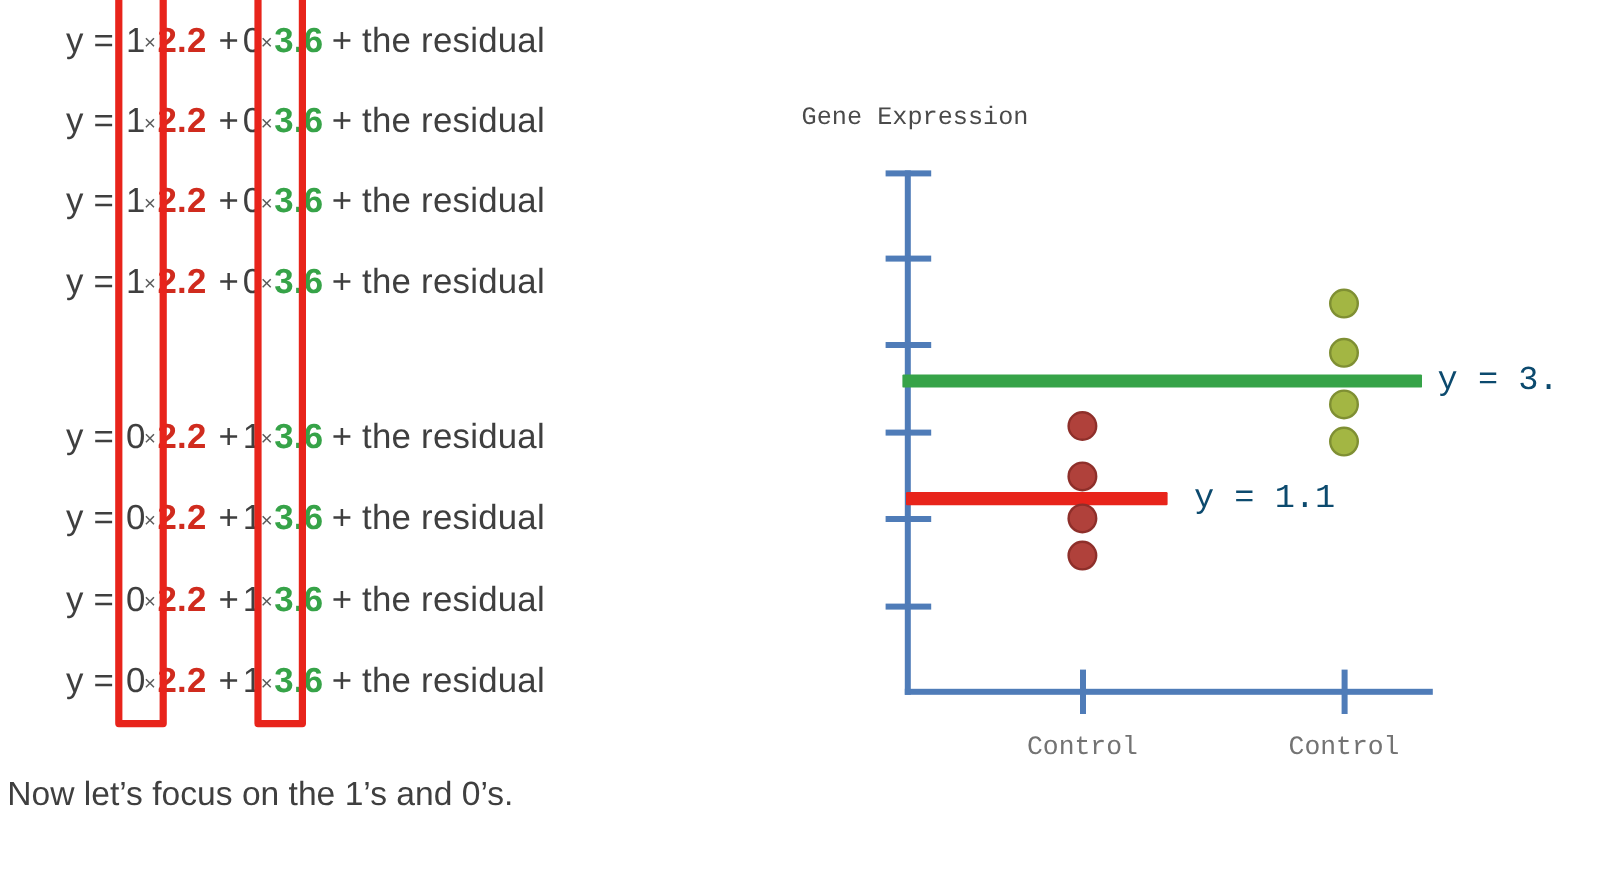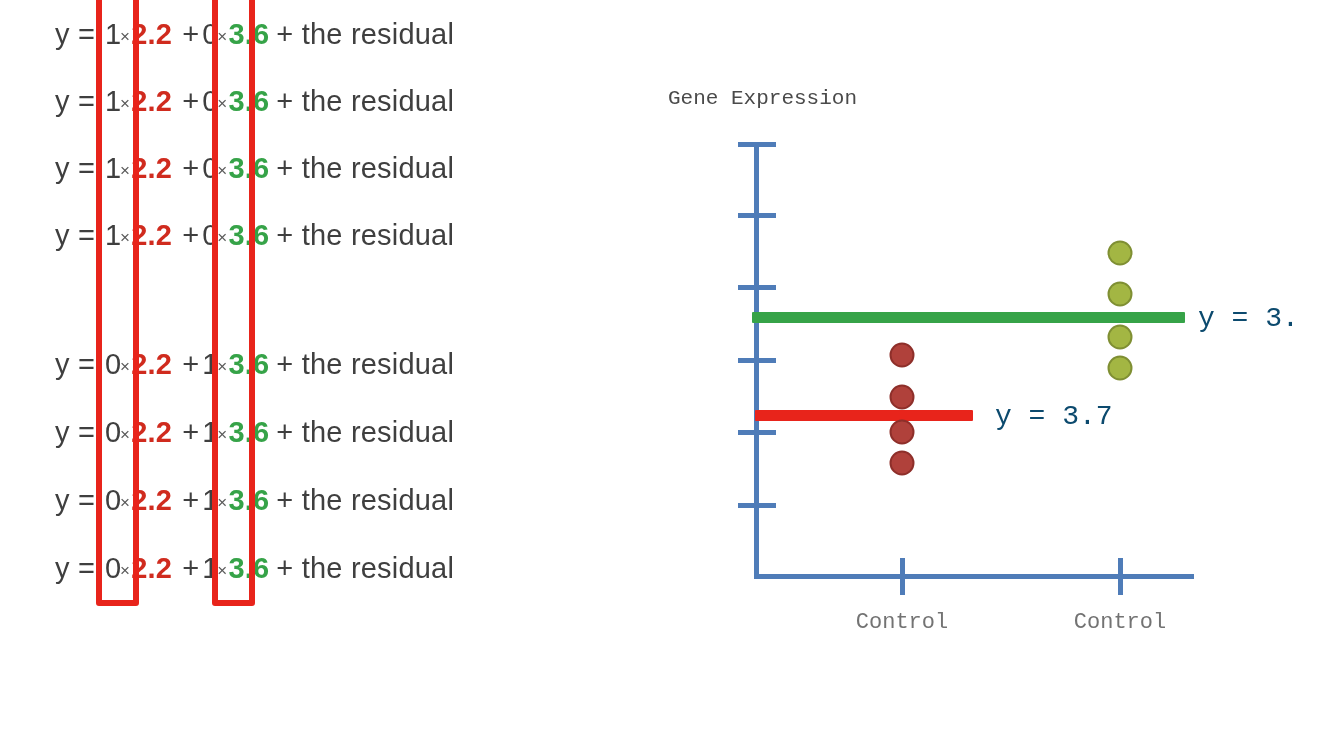--- a/index.html
+++ b/index.html
@@ -190,20 +190,21 @@
     </div>
 
     <div class="eq-row" style="top:546px">
       <span class="lhs">y =</span><span class="sp-a"></span><span class="coef">0</span><span class="times">×</span><span class="beta-red">2.2</span><span class="sp-b"></span><span class="plus">+</span><span class="coef">1</span><span class="times">×</span><span class="beta-green">3.6</span><span class="sp-c"></span><span class="tail">+ the residual</span>
     </div>
   </div>
 
   <div class="hl-box" style="left:96px; top:-6px; width:43px; height:612px;"></div>
   <div class="hl-box" style="left:212px; top:-6px; width:43px; height:612px;"></div>
 
+  <div class="caption">Now let’s focus on the 1’s and 0’s.</div>
 
   <div class="chart">
 
     <div class="axis-title">Gene Expression</div>
 
     <div class="v-axis"></div>
     <div class="h-axis"></div>
 
     <div class="y-tick" style="top:62px"></div>
     <div class="y-tick" style="top:133px"></div>
@@ -215,21 +216,21 @@
     <div class="x-tick" style="left:250px"></div>
     <div class="x-tick" style="left:468px"></div>
 
     <div class="x-label" style="left:252px">Control</div>
     <div class="x-label" style="left:470px">Control</div>
 
     <div class="mean-line" style="left:102px; top:232px; width:433px; background:#36a348;"></div>
     <div class="mean-label" style="left:548px; top:238px;">y = 3.6</div>
 
     <div class="mean-line" style="left:105px; top:330px; width:218px; background:#e8241b;"></div>
-    <div class="mean-label" style="left:345px; top:336px;">y = 3.7</div>
+    <div class="mean-label" style="left:345px; top:336px;">y = 1.1</div>
 
     <div class="dot control" style="left:252px; top:275px"></div>
     <div class="dot control" style="left:252px; top:317px"></div>
     <div class="dot control" style="left:252px; top:352px"></div>
     <div class="dot control" style="left:252px; top:383px"></div>
 
     <div class="dot mutant" style="left:470px; top:173px"></div>
     <div class="dot mutant" style="left:470px; top:214px"></div>
     <div class="dot mutant" style="left:470px; top:257px"></div>
     <div class="dot mutant" style="left:470px; top:288px"></div>

